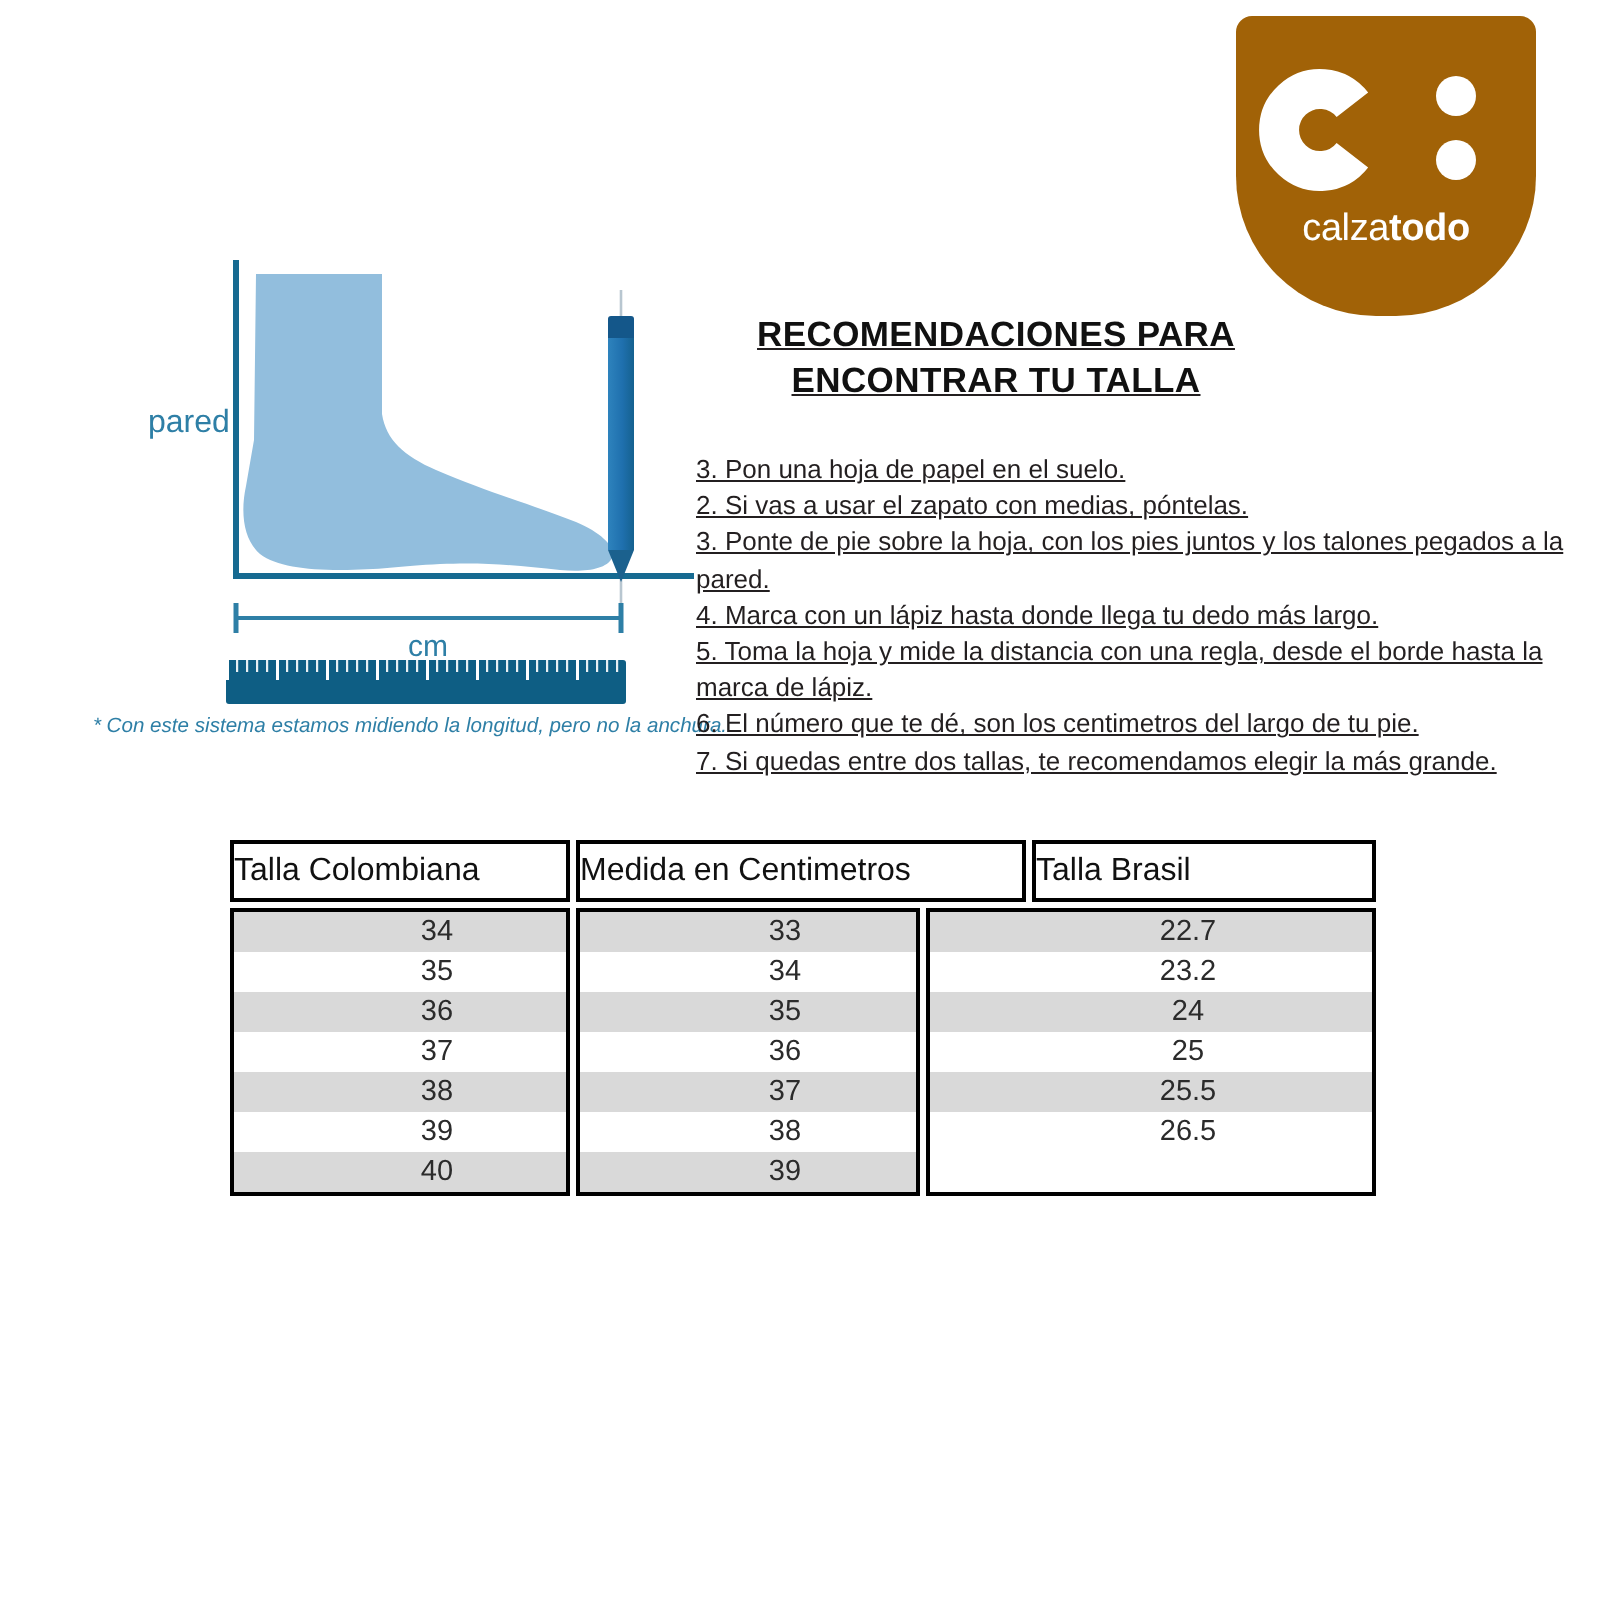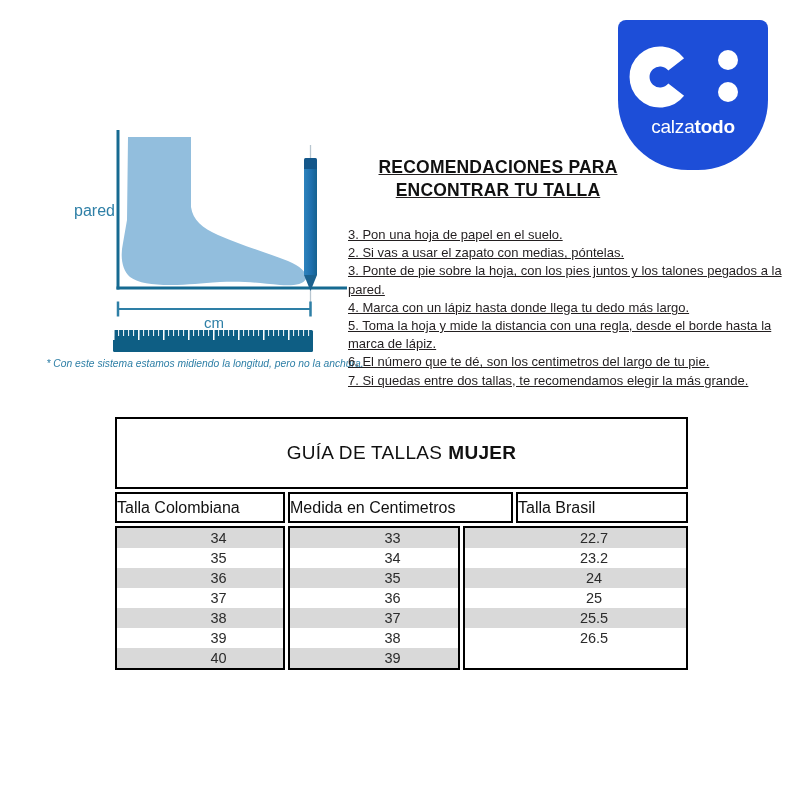--- a/index.html
+++ b/index.html
@@ -4,22 +4,22 @@
 <style>
   * { margin:0; padding:0; box-sizing:border-box; }
   html,body { background:#ffffff; }
   .canvas {
     position:relative; width:800px; height:800px; background:#ffffff;
     font-family:"Liberation Sans", sans-serif; color:#231f20; overflow:hidden;
   }
 
   
   .logo {
-    position:absolute; left:618px; top:20px; width:150px; height:150px;
-    background:#1d4ed8; border-radius:8px 8px 70px 70px;text-decoration:underline;
+    position:absolute; left:618px; top:8px; width:150px; height:150px;
+    background:#a16207; border-radius:8px 8px 70px 70px;text-decoration:underline;
   }
   .logo svg { position:absolute; left:0; top:0; }
   .logo-text {
     position:absolute; left:0; top:96px; width:100%; text-align:center;
     color:#ffffff; font-size:19px; letter-spacing:-0.2px;
   }
   .logo-text .bold { font-weight:700; }
 
   
   .illustration { position:absolute; left:60px; top:125px; width:290px; height:255px; }
@@ -132,24 +132,20 @@
         <div>2. Si vas a usar el zapato con medias, póntelas.</div>
         <div>3. Ponte de pie sobre la hoja, con los pies juntos y los talones pegados a la pared.</div>
         <div>4. Marca con un lápiz hasta donde llega tu dedo más largo.</div>
         <div>5. Toma la hoja y mide la distancia con una regla, desde el borde hasta la marca de lápiz.</div>
         <div>6. El número que te dé, son los centimetros del largo de tu pie.</div>
         <div>7. Si quedas entre dos tallas, te recomendamos elegir la más grande.</div>
       </div>
   </div>
 
   <div class="size-table">
-    <div class="tbl-title">
-      <span>GUÍA DE TALLAS</span>
-      <span class="bold">MUJER</span>
-    </div>
     <div class="tbl-row">
         <div class="hcell col0">Talla Colombiana</div>
         <div class="hcell col2">Medida en Centimetros</div>
         <div class="hcell col1">Talla Brasil</div>
       </div>
     <div class="tbl-row">
         <div class="bcol col0">
           <div class="cell">34</div>
           <div class="cell">35</div>
           <div class="cell">36</div>

